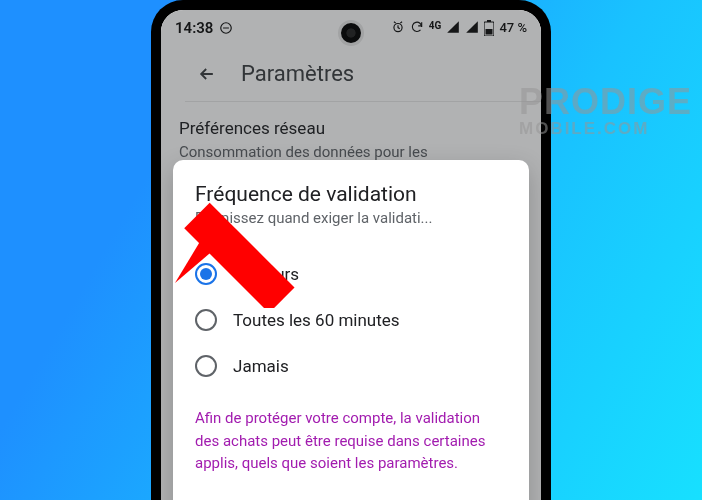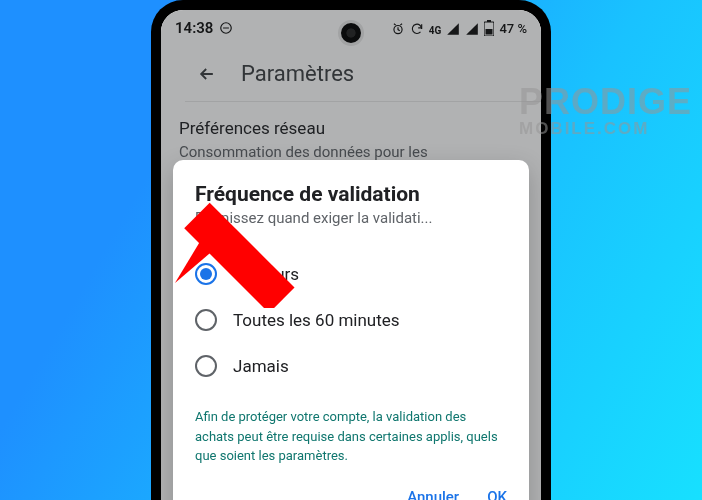--- a/index.html
+++ b/index.html
@@ -34,21 +34,21 @@
     background: #fff;
     display: flex;
     align-items: center;
     justify-content: space-between;
     padding: 0 14px;
     font-size: 15px;
     font-weight: 600;
     color: #111;
   }
   .statusbar .left { display: flex; align-items: center; gap: 6px; }
-  .statusbar .right { display: flex; align-items: flex-end; gap: 5px; font-size: 13px; font-weight: 500;}
+  .statusbar .right { display: flex; align-items: flex-start; gap: 5px; font-size: 13px; font-weight: 500;}
   .statusbar .right svg { display: block; }
   .camera-notch {
     position: absolute;
     top: 10px;
     left: 50%;
     transform: translateX(-50%);
     width: 26px;
     height: 26px;
     background: radial-gradient(circle at 50% 50%, #222 0%, #222 30%, #000 35%, #000 100%);
     border-radius: 50%;
@@ -83,35 +83,35 @@
     position: absolute;
     left: 12px;
     right: 12px;
     top: 150px;
     background: #fff;
     border-radius: 10px;
     padding: 22px 22px 20px;
     z-index: 20;
     box-shadow: 0 8px 24px rgba(0,0,0,0.2);
   }
-  .dialog-title { font-size: 21px; color: #202124; margin-bottom: 3px; font-weight: 700; }
+  .dialog-title { font-size: 21px; color: #202124; margin-bottom: 3px; font-weight: 400; }
   .dialog-sub { font-size: 15px; color: #5f6368; margin-bottom: 24px; white-space: nowrap; overflow: hidden; text-overflow: ellipsis; }
   .radio-row { display: flex; align-items: center; gap: 16px; padding: 12px 0; cursor: pointer; }
   .radio-row .label { font-size: 17px; color: #202124; }
   .radio {
     width: 22px; height: 22px; border-radius: 50%;
     border: 2px solid #5f6368;
     position: relative;
     flex-shrink: 0;
   }
   .radio.selected { border-color: #1a73e8; }
   .radio.selected::after {
     content: ""; position: absolute; inset: 3px; background: #1a73e8; border-radius: 50%;
   }
-  .dialog-note { font-size: 13px; color: #0f766e; line-height: 1.5; margin-top: 18px; }
+  .dialog-note { font-size: 15px; color: #a21caf; line-height: 1.5; margin-top: 18px; }
   .dialog-actions { display: flex; justify-content: flex-end; gap: 28px; margin-top: 22px; }
   .dialog-actions .btn { color: #1a73e8; font-size: 15px; font-weight: 500; cursor: pointer; }
   .watermark {
     position: absolute;
     right: 10px;
     top: 84px;
     z-index: 100;
     font-family: "Arial Black", Arial, sans-serif;
     font-weight: 900;
     letter-spacing: 1px;

